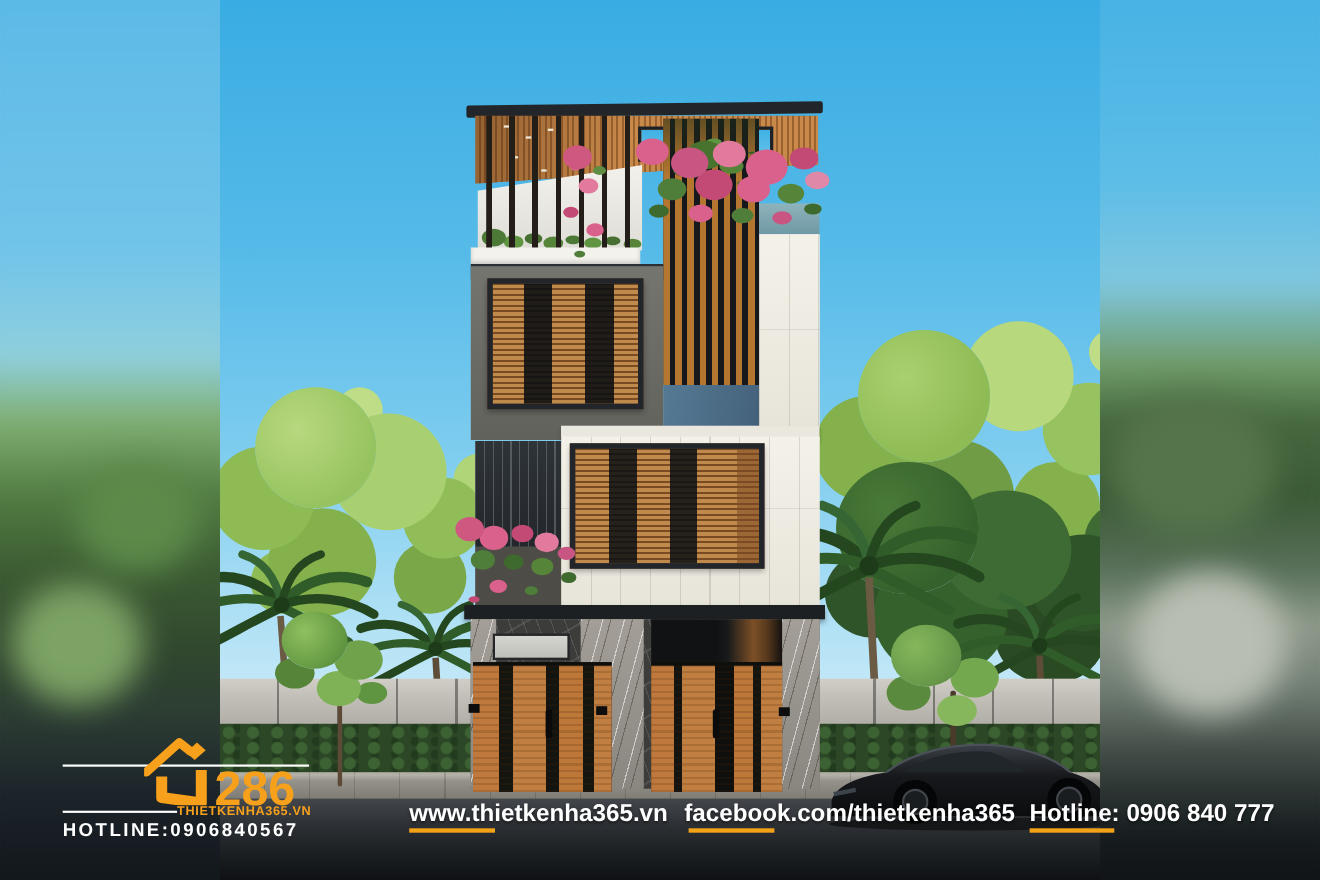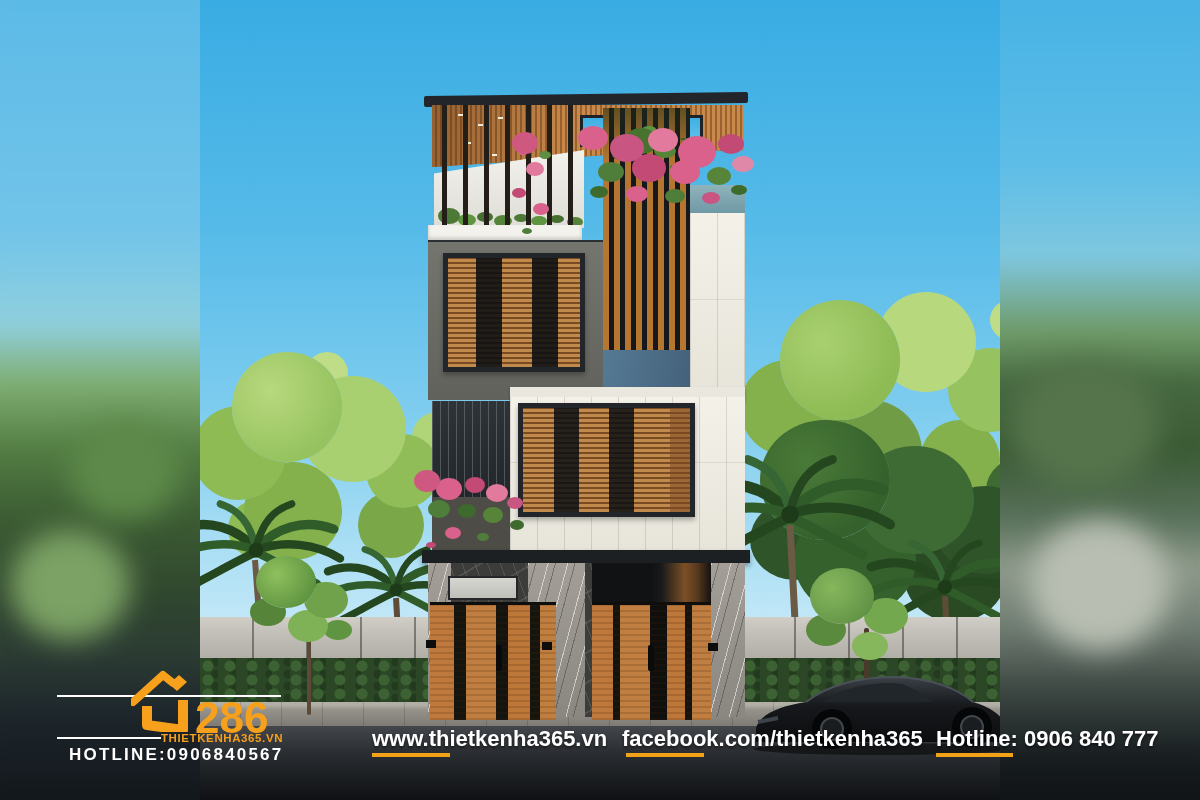--- a/index.html
+++ b/index.html
@@ -114,21 +114,21 @@
   
   .dots{position:absolute;border-radius:50%;}
 
   
   .logo{position:absolute;left:57px;top:666px;width:224px;height:100px;z-index:40;}
   .logo .line1{position:absolute;left:0;top:29px;width:224px;height:2px;background:#fff;}
   .logo .line2{position:absolute;left:0;top:71px;width:104px;height:2px;background:#fff;}
   .logo .tkn{position:absolute;left:0;top:28px;font-size:44px;line-height:1;font-weight:bold;color:#fff;letter-spacing:0;}
   .logo .n365{position:absolute;left:138px;top:30px;font-size:44px;line-height:1;font-weight:bold;color:#f6a01b;}
   .logo .site{position:absolute;left:104px;top:66px;font-size:11.5px;font-weight:bold;color:#f6a01b;letter-spacing:.6px;white-space:nowrap;}
-  .logo .hot{position:absolute;left:12px;top:79px;font-size:17px;font-weight:bold;color:#fff;letter-spacing:2.2px;white-space:nowrap;}
+  .logo .hot{position:absolute;left:0;top:79px;font-size:17px;font-weight:bold;color:#fff;letter-spacing:2.2px;white-space:nowrap;}
   .footer-item{position:absolute;top:726px;font-size:22px;font-weight:bold;color:#fff;
       text-shadow:0 2px 3px rgba(0,0,0,.55);z-index:40;white-space:nowrap;}
   .underbar{position:absolute;top:753px;height:4px;width:78px;background:#f2a217;z-index:40;}
 </style>
 </head>
 <body>
 
 <div class="canvas">
 
   <div class="stripwrap left">

